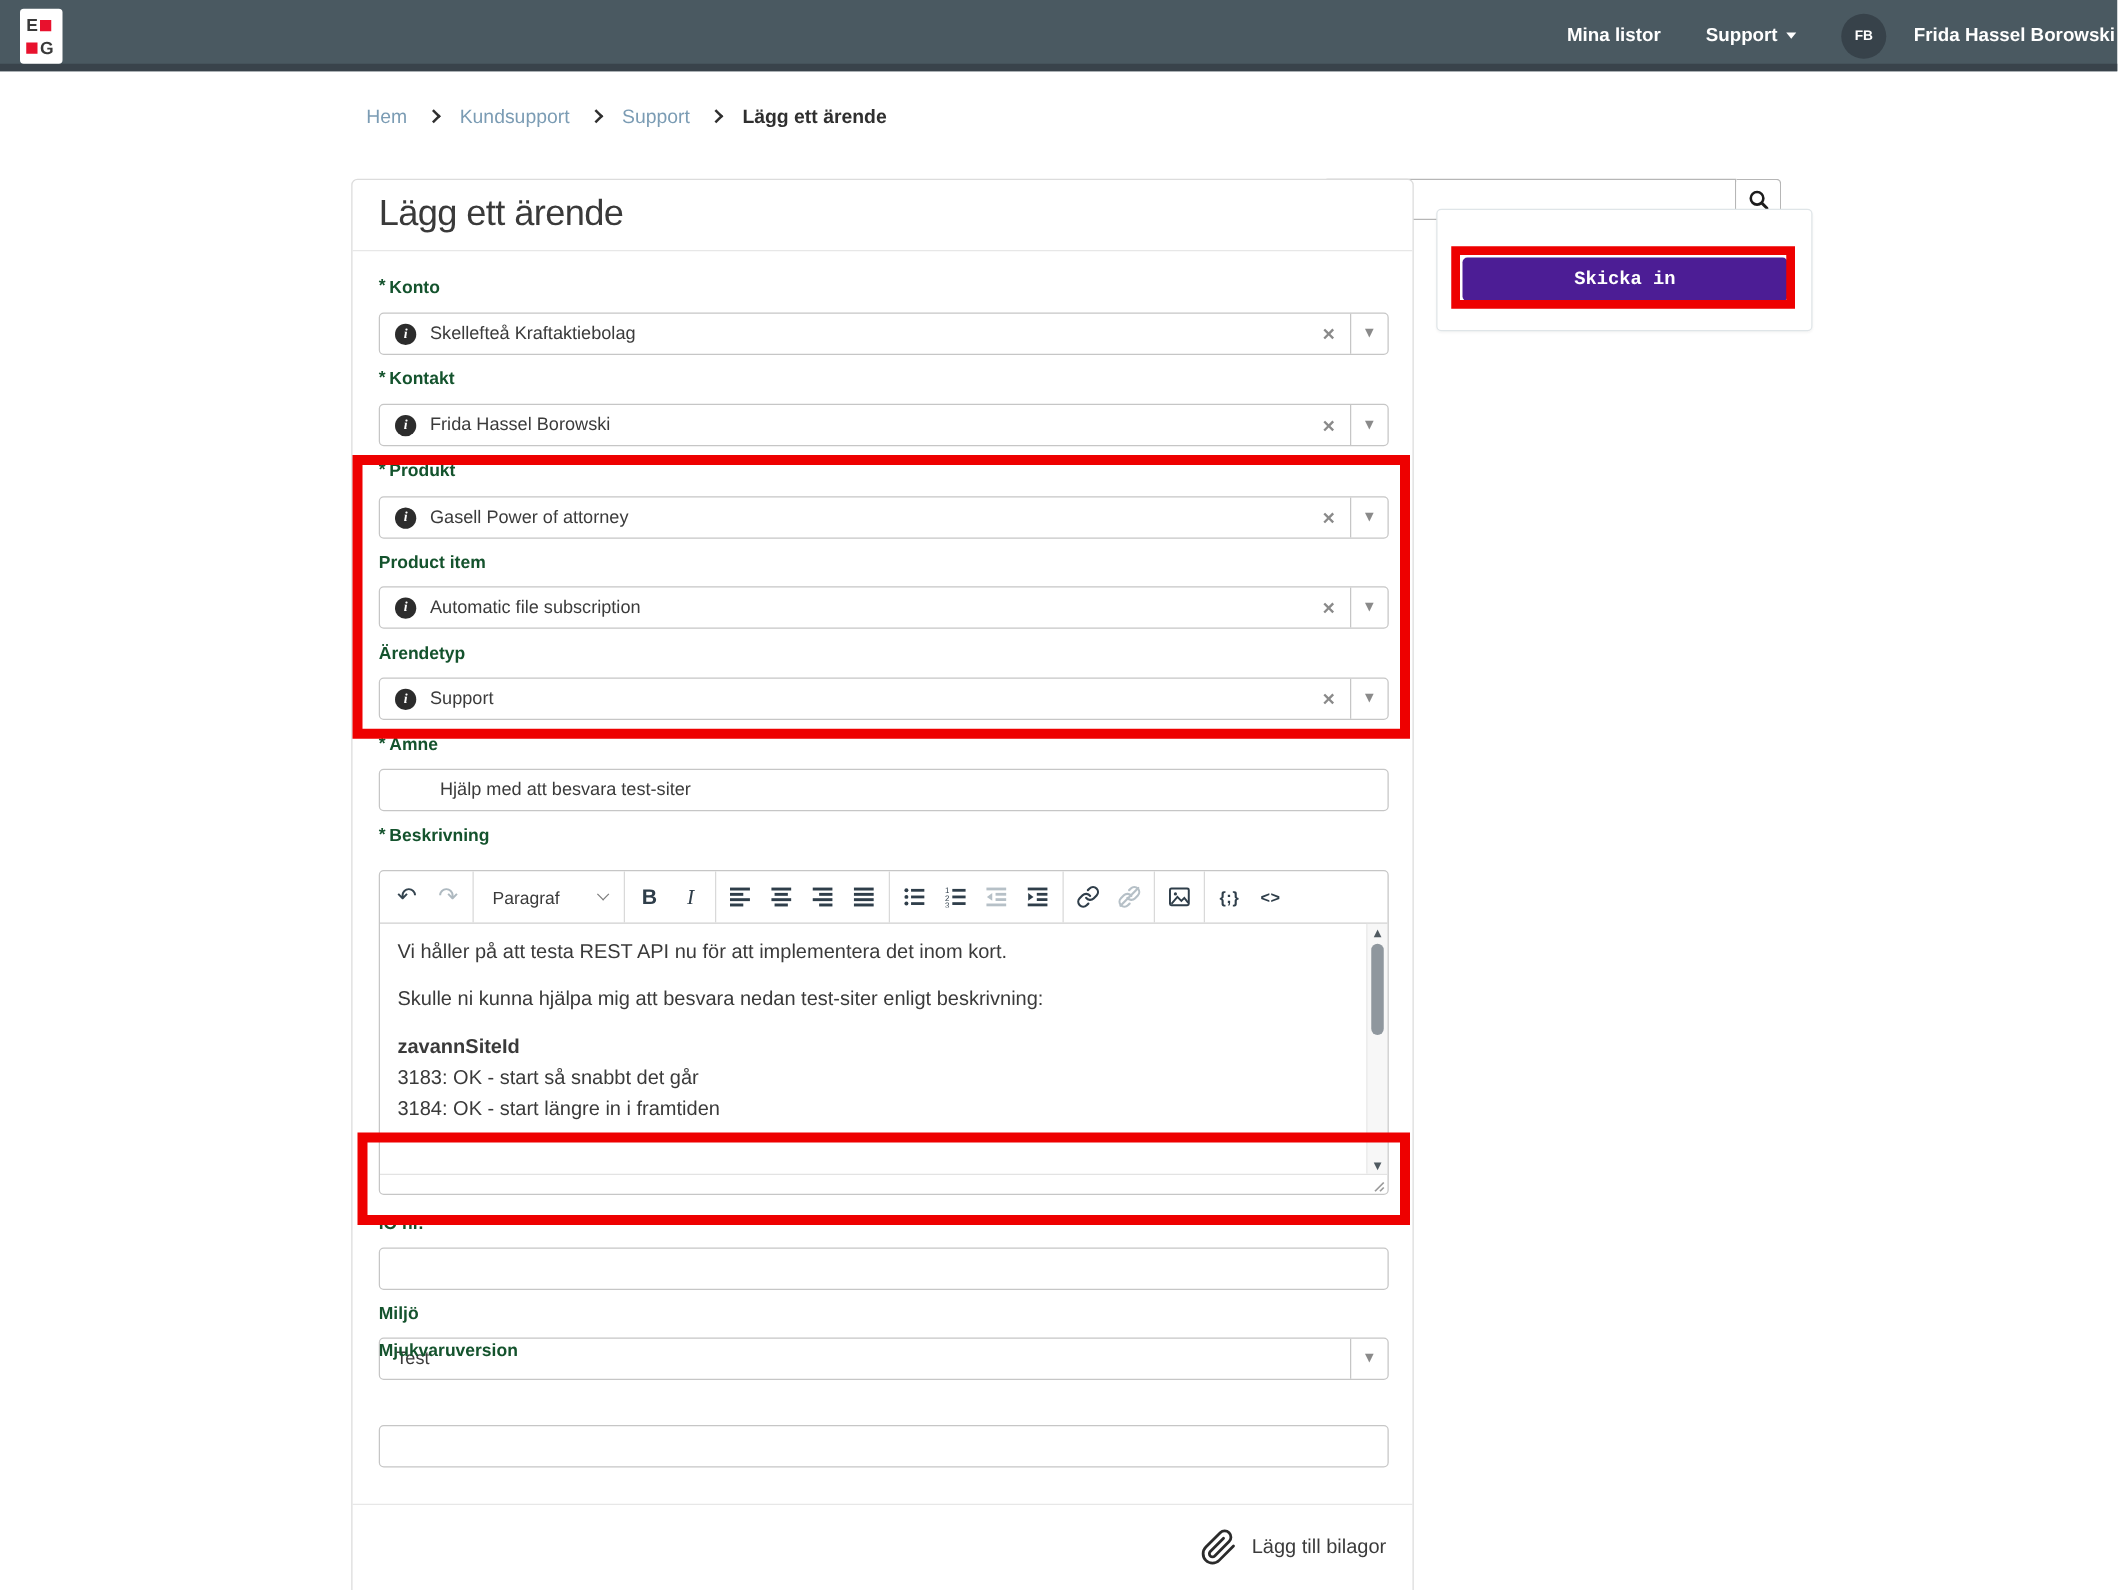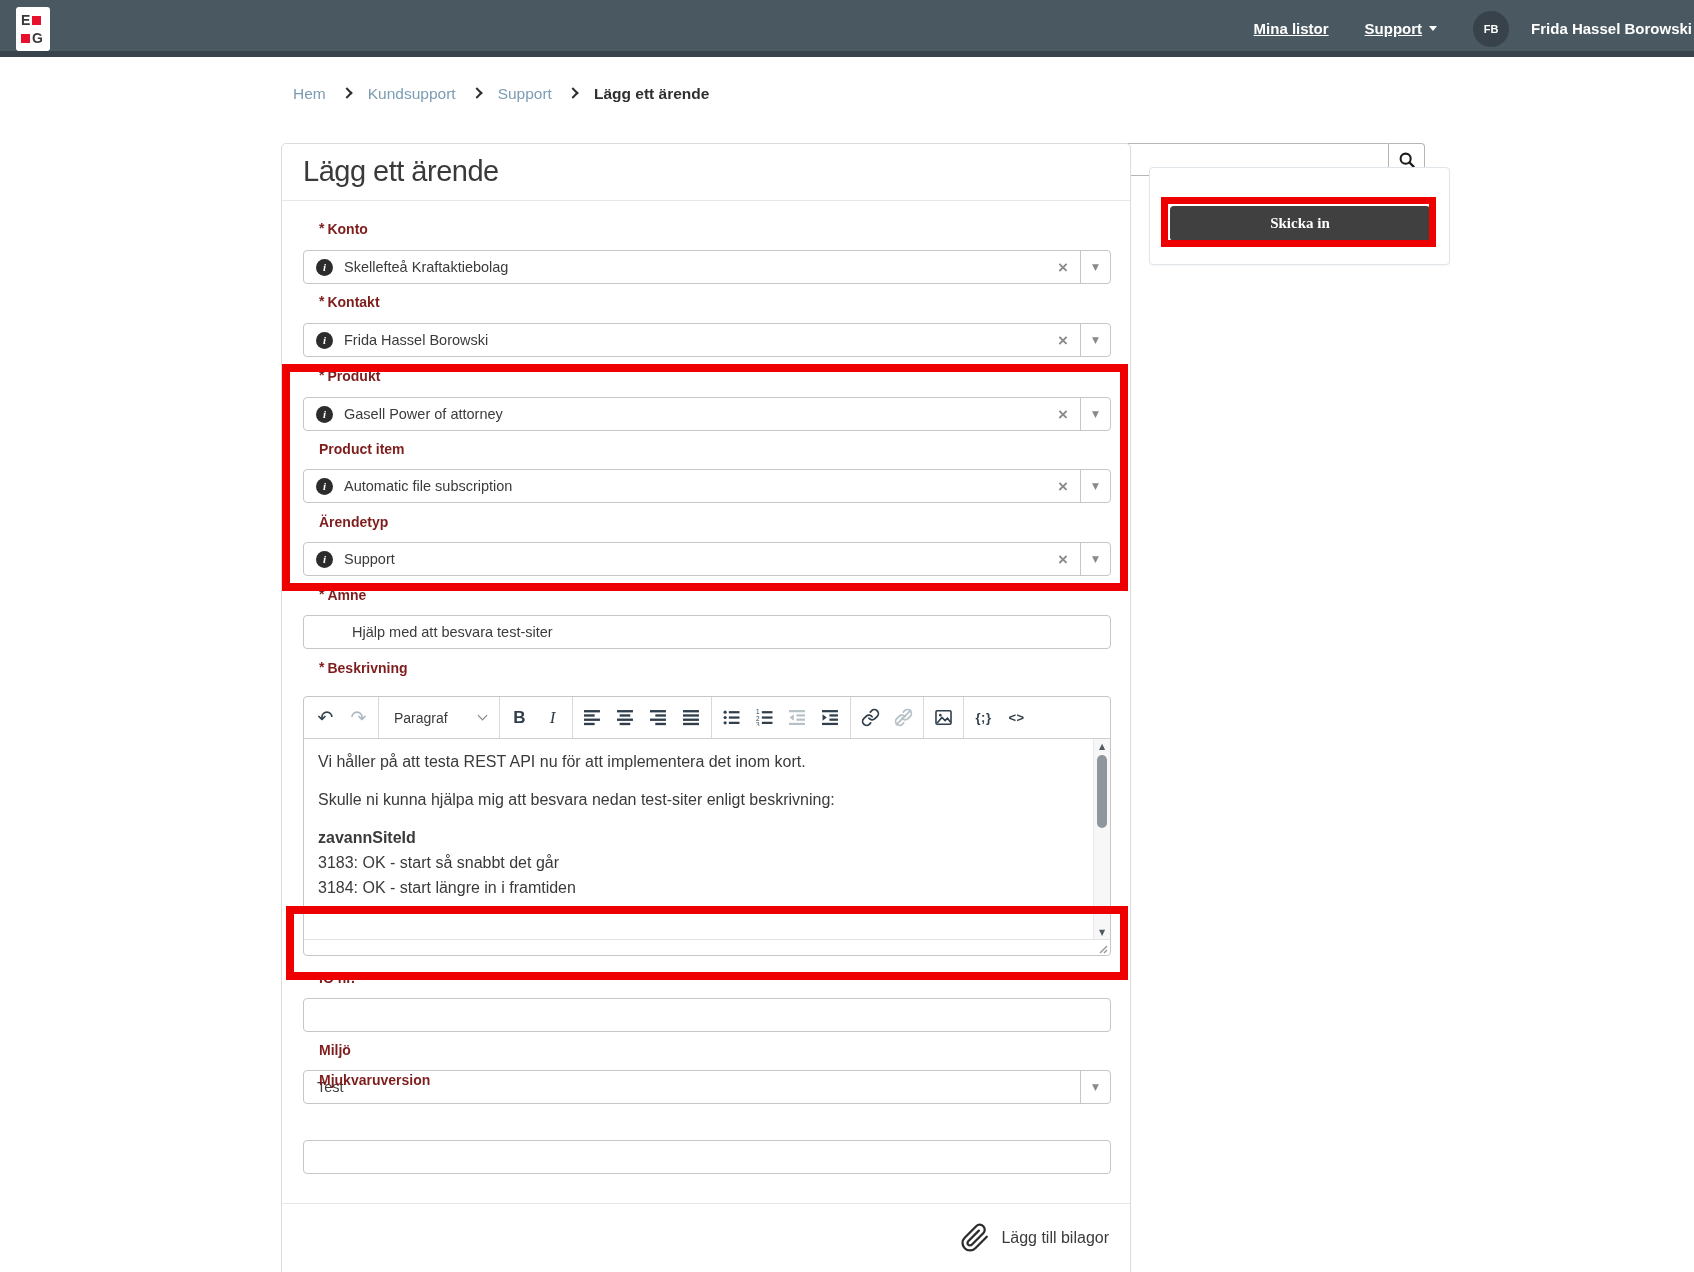--- a/index.html
+++ b/index.html
@@ -14,21 +14,21 @@
                background:#fff; border-radius:3px; padding:6px 5px; display:flex;
                flex-direction:column; justify-content:space-between; }
   .logo-row { display:flex; align-items:center; height:14px; }
   .logo-letter { font-weight:700; font-size:14px; color:#3a3a3a; line-height:14px; }
   .logo-sq { width:9px; height:9px; background:#e8112d; display:inline-block; }
   .logo-row.top .logo-sq { margin-left:2px; }
   .logo-row.bot .logo-sq { margin-right:2px; }
   .nav-right { position:absolute; right:2px; top:0; height:57px; display:flex;
                align-items:center; gap:36px; }
   .nav-link { color:#fff; font-size:15px; font-weight:700; cursor:pointer;
-              display:flex; align-items:center; gap:7px; white-space:nowrap;text-decoration:underline; }
+              display:flex; align-items:center; gap:7px; white-space:nowrap; }
   .caret-down-white { width:0; height:0; border-left:4.5px solid transparent;
               border-right:4.5px solid transparent; border-top:5px solid #fff; }
   .nav-user { display:flex; align-items:center; gap:22px; cursor:pointer; }
   .avatar { width:36px; height:36px; border-radius:50%; background:#37424a;
             color:#fff; font-size:11px; font-weight:700; display:flex;
             align-items:center; justify-content:center; }
   .nav-username { color:#fff; font-size:15px; font-weight:700; white-space:nowrap; }
 
   
   .topbar { position:absolute; left:0; top:63px; width:1480px; height:62px; background:#fff; }
@@ -49,21 +49,21 @@
                 align-items:center; justify-content:center; cursor:pointer; }
 
   
   .card { position:absolute; left:281px; top:143px; width:850px; height:1140px;
           background:#fff; border:1px solid #dcdcdc; border-radius:5px; }
   .card-title { position:absolute; left:21px; top:11px; font-size:29px;
                 font-weight:400; color:#3a3a3a; letter-spacing:-0.5px; }
   .divider { position:absolute; left:0; width:100%; height:1px; background:#e7e7e7; }
 
   .field-label { position:absolute; left:21px; font-size:14px; font-weight:700;
-                 color:#7f1d1d;margin-left:16px; }
+                 color:#14532d; }
   .req { font-weight:700; margin-right:3px; position:relative; top:-1px; }
   .control { position:absolute; left:21px; width:808px; height:34px;
              border:1px solid #c6c6c6; border-radius:4px; background:#fff;
              display:flex; align-items:center; cursor:pointer; }
   .info-ic { width:17px; height:17px; border-radius:50%; background:#2c2c2c;
              color:#fff; font-size:11px; font-weight:700; display:flex;
              align-items:center; justify-content:center; margin-left:12px;
              flex:0 0 auto; font-family:"Liberation Serif",serif; font-style:italic; }
   .control .val { font-size:14.5px; color:#3b3b3b; margin-left:11px; flex:1 1 auto;
                   white-space:nowrap; overflow:hidden; }
@@ -123,23 +123,23 @@
   
   .attach-row { position:absolute; right:21px; top:1075px; height:38px;
                 display:flex; align-items:center; gap:11px; cursor:pointer; }
   .attach-label { font-size:16px; color:#3b3b3b; }
 
   
   .side-card { position:absolute; left:1149px; top:167px; width:301px; height:98px;
                background:#fff; border:1px solid #dfe5e8; border-radius:4px;
                box-shadow:0 1px 2px rgba(0,0,0,0.04); }
   .submit-btn { position:absolute; left:20px; top:38px; width:260px; height:35px;
-                background:#404040; border:none; border-radius:4px; color:#fff;
+                background:#4c1d95; border:none; border-radius:4px; color:#fff;
                 font-size:15px; font-weight:700; cursor:pointer;
-                font-family:Liberation Serif, serif; }
+                font-family:Liberation Mono, monospace; }
 
   
   .red-box { position:absolute; border:8px solid #ee0000; pointer-events:none; z-index:50; }
   .red-box.thin { border-width:7px; }
 </style>
 </head>
 <body>
 
 <div class="page">
 

